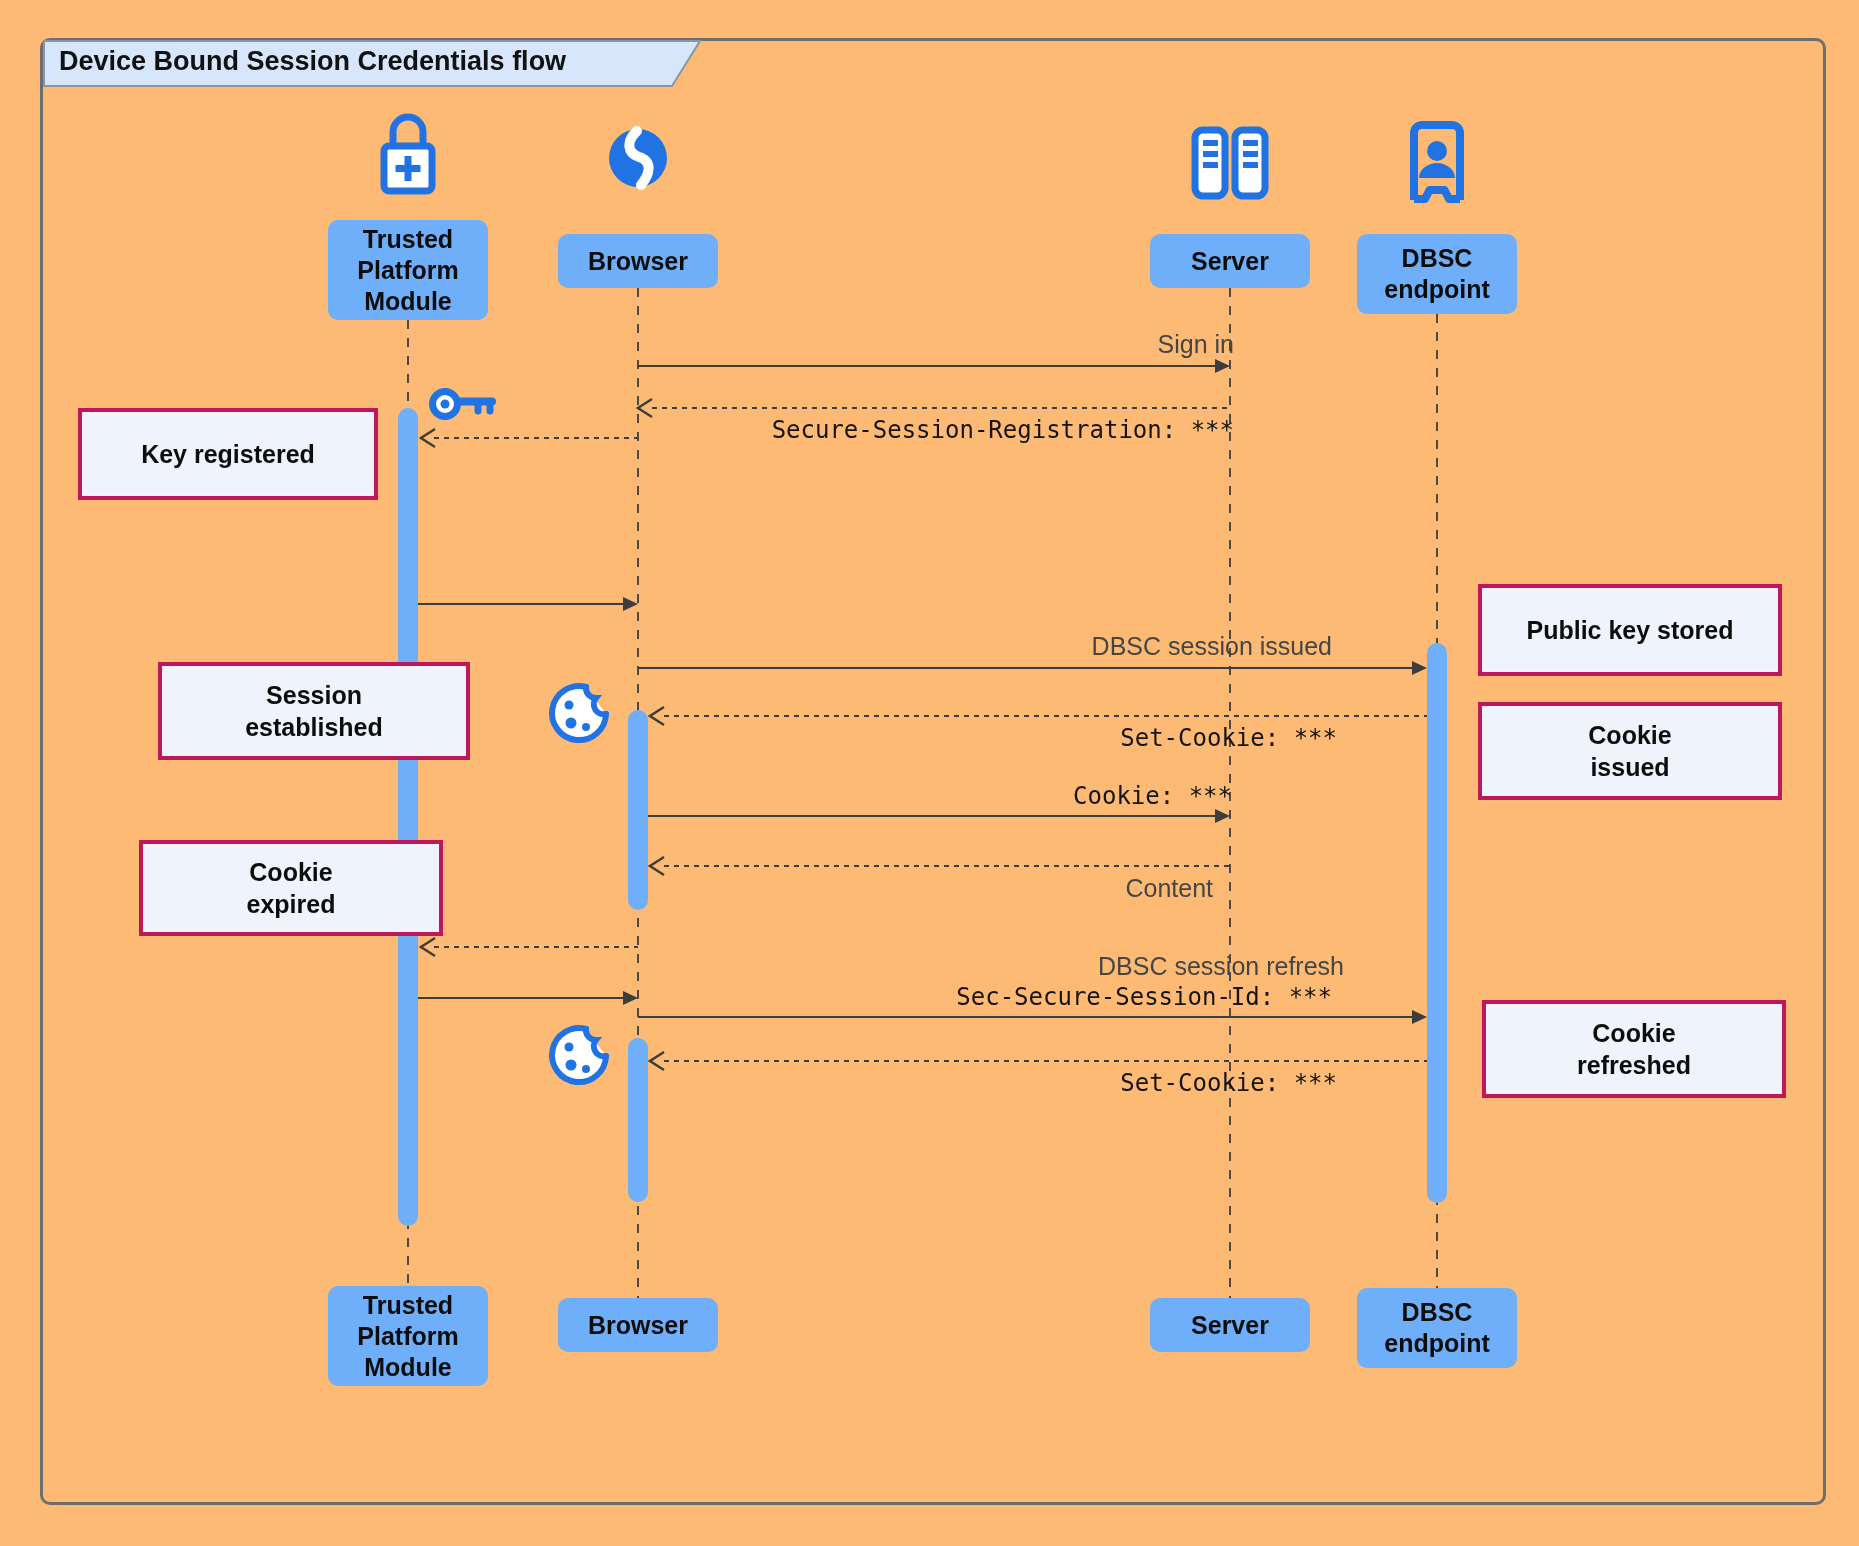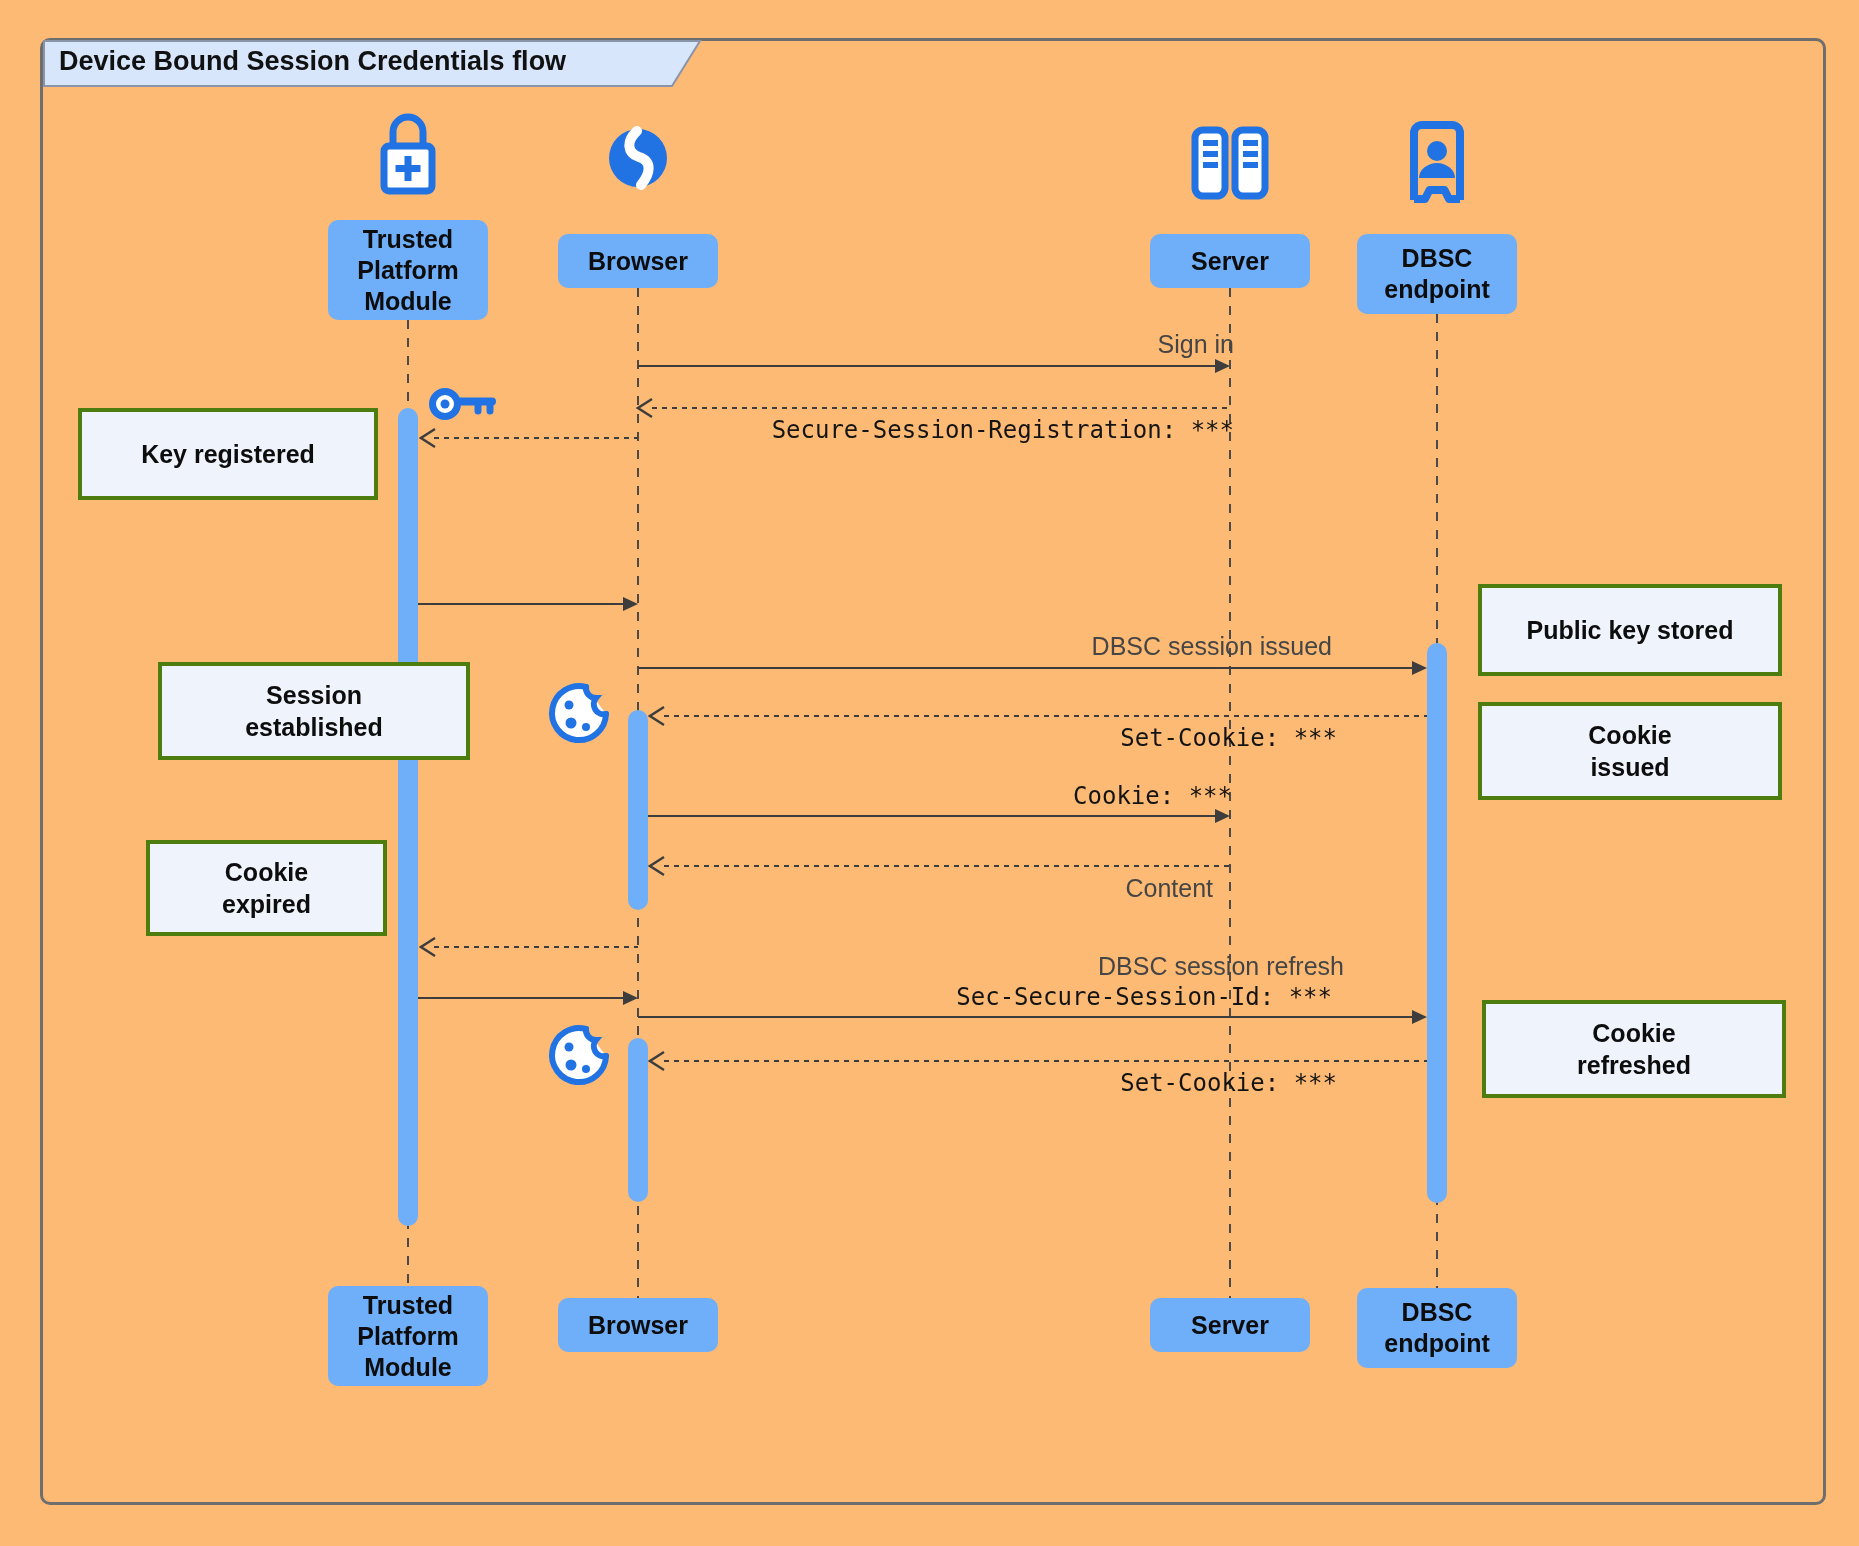--- a/index.html
+++ b/index.html
@@ -9,21 +9,21 @@
          border:3px solid #6e6e6e;border-radius:10px;}
   .title-tab{position:absolute;left:43px;top:40px;width:660px;height:48px;}
   .title-tab svg{position:absolute;left:0;top:0;}
   .title-text{position:absolute;left:16px;top:6px;font-size:27px;font-weight:bold;color:#111;}
   .actor-box{position:absolute;background:#6faef8;border-radius:10px;display:flex;
              align-items:center;justify-content:center;text-align:center;
              font-weight:bold;font-size:25px;color:#0d0d0d;line-height:1.24;}
   .lifeline{position:absolute;width:2px;
             background:repeating-linear-gradient(180deg,#4a4a4a 0 9px,transparent 9px 18px);}
   .bar{position:absolute;width:20px;background:#6faef8;border-radius:10px;}
-  .note{position:absolute;background:#eef3fc;border:4px solid #4d7c0f;display:flex;
+  .note{position:absolute;background:#eef3fc;border:4px solid #be185d;display:flex;
         align-items:center;justify-content:center;text-align:center;
         font-weight:bold;font-size:25px;color:#0d0d0d;line-height:1.3;box-sizing:border-box;}
   .note .wrap{display:block;margin:0 auto;}
   .line{position:absolute;height:2px;background:#3d3d3d;}
   .dline{position:absolute;height:2px;
          background:repeating-linear-gradient(90deg,#3d3d3d 0 5px,transparent 5px 10px);}
   .head{position:absolute;width:0;height:0;border-style:solid;
         border-width:7px 0 7px 15px;border-color:transparent transparent transparent #3d3d3d;}
   .ohead{position:absolute;}
   .mlabel{position:absolute;text-align:right;font-size:25px;color:#454545;}
@@ -195,21 +195,21 @@
     <polyline points="16,2 2,11 16,20" fill="none" stroke="#3d3d3d" stroke-width="2.4"></polyline>
   </svg>
   <span class="mlabel mono" style="left:737px;top:1069px;width:600px">Set-Cookie: ***</span>
 
   <div class="note" style="left:78px;top:408px;width:300px;height:92px">
     <span>Key registered</span>
     </div>
   <div class="note" style="left:158px;top:662px;width:312px;height:98px">
     <span class="wrap" style="max-width:150px">Session established</span>
     </div>
-  <div class="note" style="left:146px;top:840px;width:241px;height:96px">
+  <div class="note" style="left:139px;top:840px;width:304px;height:96px">
     <span class="wrap" style="max-width:110px">Cookie expired</span>
     </div>
   <div class="note" style="left:1478px;top:584px;width:304px;height:92px">
     <span>Public key stored</span>
     </div>
   <div class="note" style="left:1478px;top:702px;width:304px;height:98px">
     <span class="wrap" style="max-width:100px">Cookie issued</span>
     </div>
   <div class="note" style="left:1482px;top:1000px;width:304px;height:98px">
     <span class="wrap" style="max-width:135px">Cookie refreshed</span>

